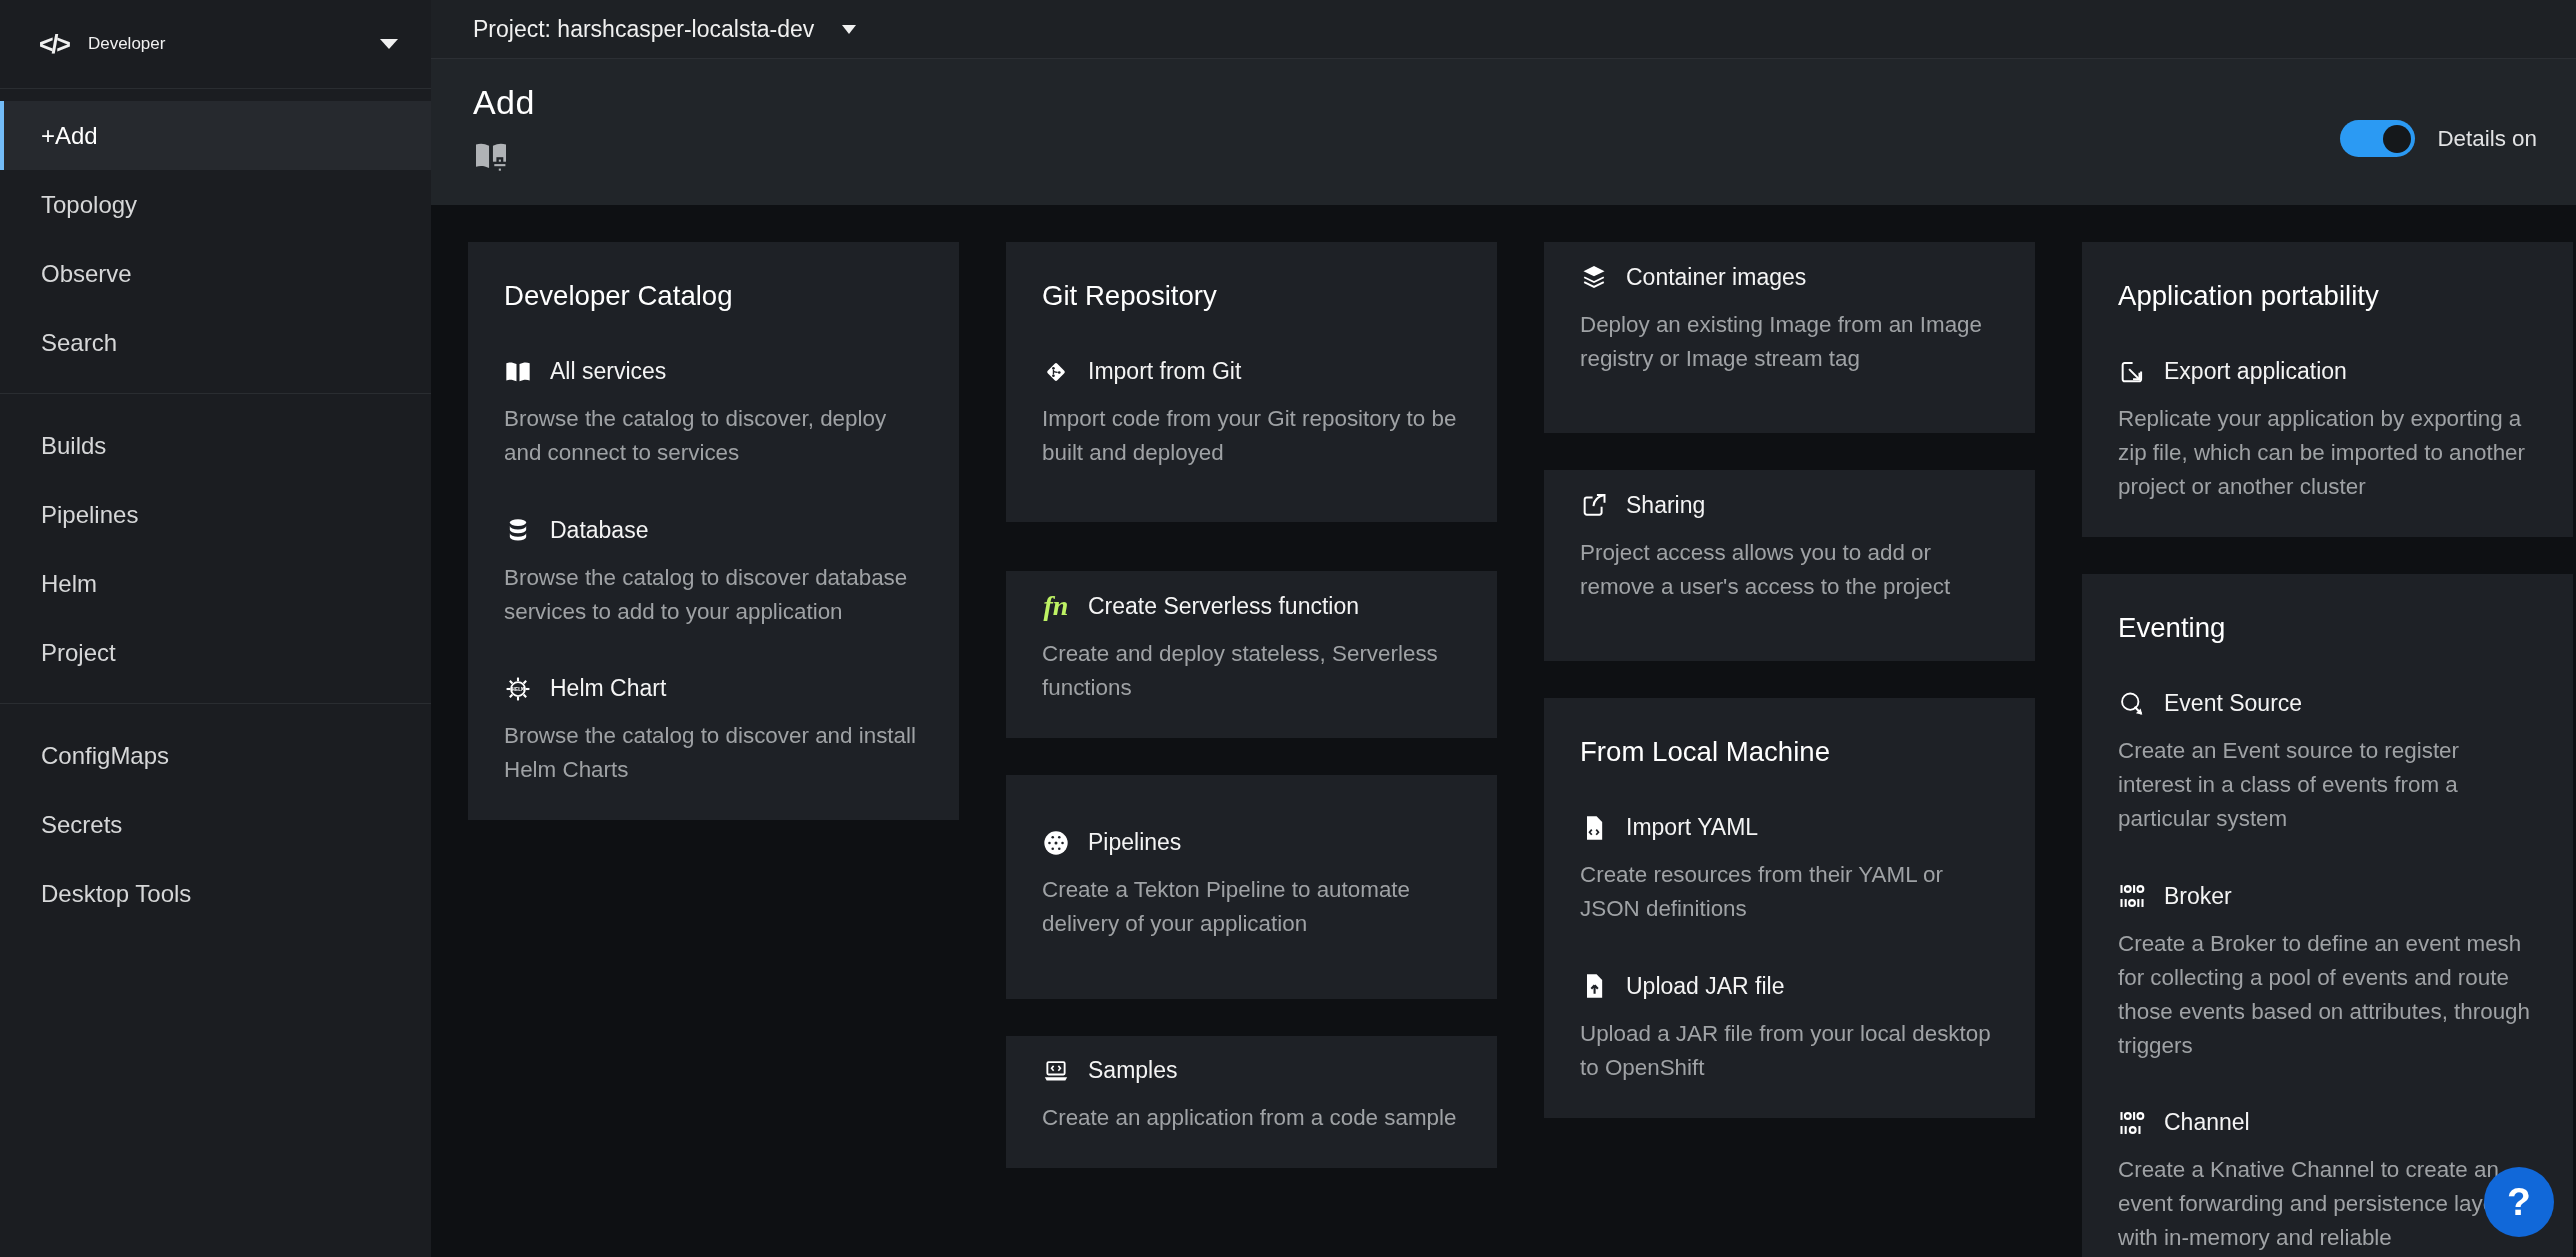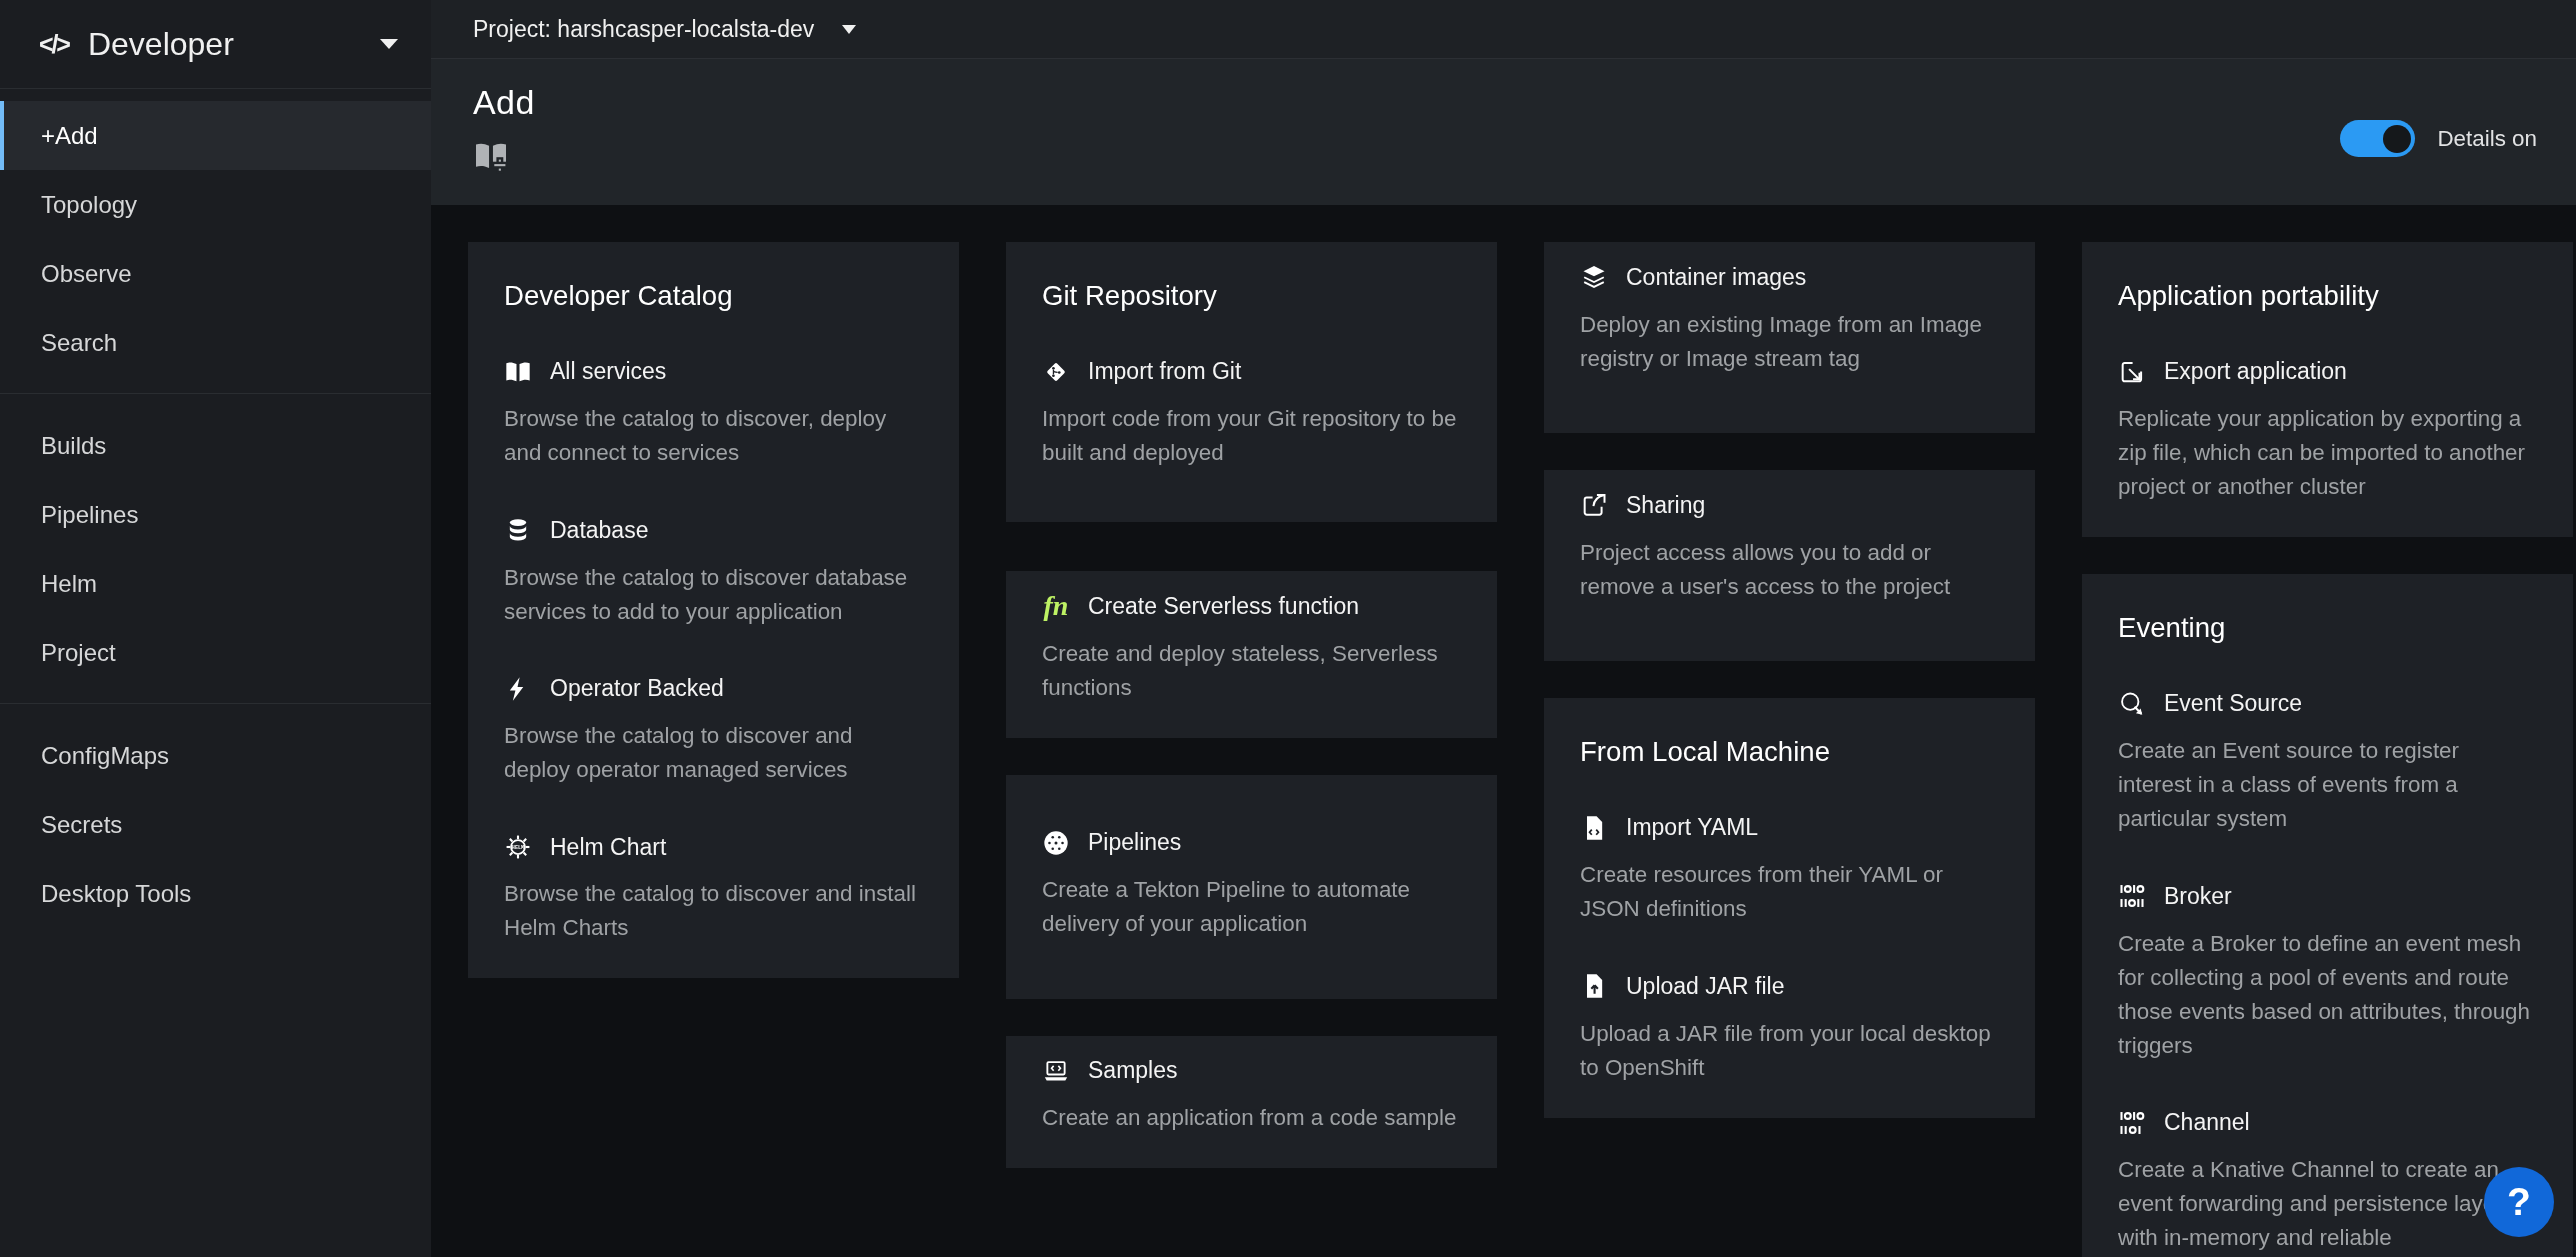--- a/index.html
+++ b/index.html
@@ -19,21 +19,21 @@
   .perspective {
     height: 89px; display: flex; align-items: center;
     padding: 0 33px 0 39px;
     border-bottom: 0.7px solid #2a2d31;
     cursor: pointer;
   }
   .code-glyph {
     font-size: 25px; font-weight: 700; letter-spacing: -2.2px;
     color: #f0f0f0; margin-right: 19.4px;
   }
-  .perspective-label { font-size: 32px; color: #f0f0f0; flex: 1; }
+  .perspective-label { font-size: 17px; color: #f0f0f0; flex: 1; }
   .caret {
     width: 0; height: 0;
     border-left: 9px solid transparent; border-right: 9px solid transparent;
     border-top: 10.4px solid #f0f0f0;
   }
   .caret.small {
     border-left-width: 7.5px; border-right-width: 7.5px; border-top-width: 9px;
   }
   nav { padding-top: 12px; }
   .nav-item {
@@ -192,31 +192,20 @@
                 <path d="M5 5.6a7 2.9 0 0 1 14 0 7 2.9 0 0 1-14 0z"></path>
                 <path d="M5 8.6a7 2.9 0 0 0 14 0v3.2a7 2.9 0 0 1-14 0z"></path>
                 <path d="M5 14.8a7 2.9 0 0 0 14 0v3.2a7 2.9 0 0 1-14 0z"></path>
               </svg>
             </span>
             <span class="item-title">Database</span>
           </div>
           <p class="item-desc">Browse the catalog to discover database services to add to your application</p>
         </div>
 
-        <div class="item">
-          <div class="item-head">
-            <span class="item-icon">
-              <svg viewBox="0 0 24 24">
-                  <path fill="currentColor" d="M13.4 2 5 13.2h4.8L7.6 22l8.9-11.8h-4.9L13.4 2z"></path>
-                </svg>
-            </span>
-            <span class="item-title">Operator Backed</span>
-          </div>
-          <p class="item-desc">Browse the catalog to discover and deploy operator managed services</p>
-        </div>
 
         <div class="item">
           <div class="item-head">
             <span class="item-icon">
               <svg viewBox="0 0 24 24">
                 <circle cx="12" cy="12" r="6" fill="none" stroke="currentColor" stroke-width="1.5"></circle>
                 <g stroke="currentColor" stroke-width="1.8">
                   <line x1="12" y1="2.2" x2="12" y2="5.2"></line>
                     <line x1="12" y1="18.8" x2="12" y2="21.8"></line>
                   <line x1="2.2" y1="12" x2="5.2" y2="12"></line>

